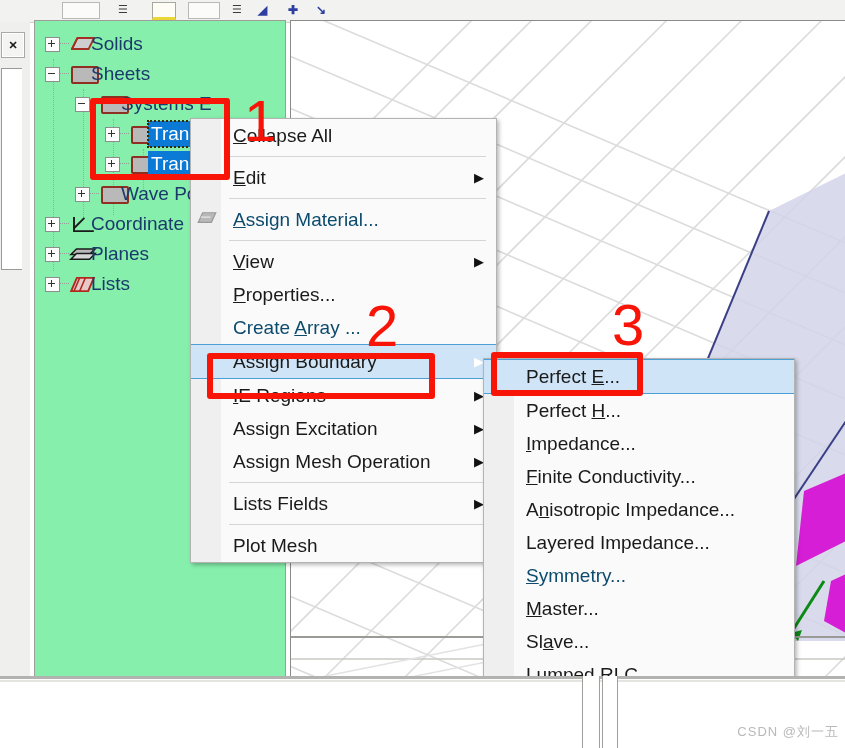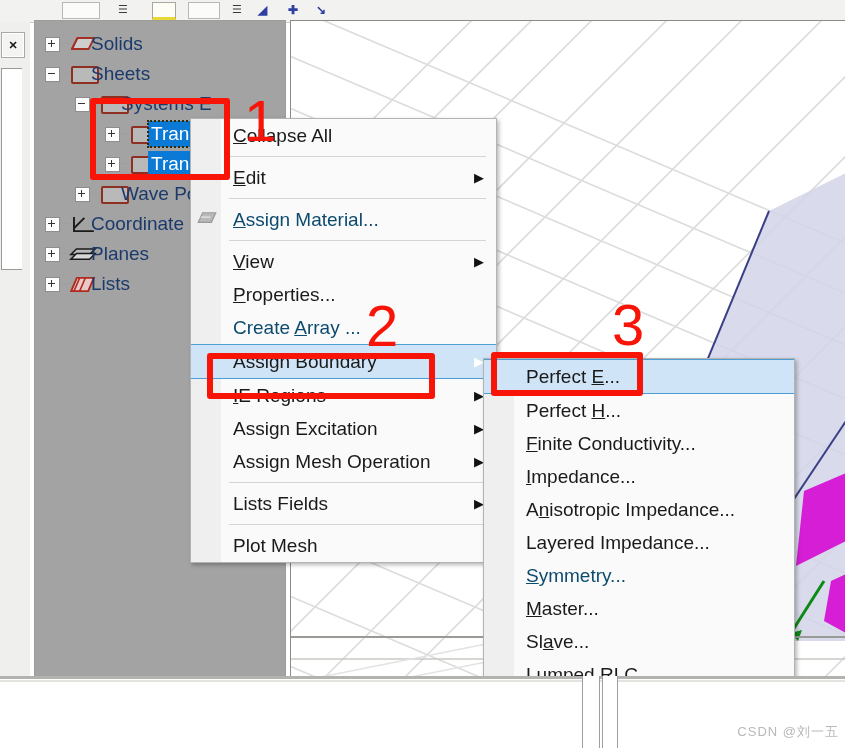--- a/index.html
+++ b/index.html
@@ -20,21 +20,21 @@
   
   .frame-left{position:absolute;left:0;top:22px;width:30px;height:654px;background:#efefed;}
   .closebox{position:absolute;left:1px;top:10px;width:22px;height:24px;background:#f4f4f2;border:1px solid #a9a9a5;
             box-shadow:inset 0 0 0 1px #ffffff;}
   .closebox span{display:block;text-align:center;font:bold 11px "Liberation Sans",sans-serif;color:#1a1a1a;line-height:24px;}
   .stub{position:absolute;left:1px;top:46px;width:20px;height:200px;background:#ffffff;border:1px solid #9a9a96;border-right:none;}
 
   
   .treepanel{position:absolute;left:34px;top:20px;width:250px;height:655px;background:#ffffff;
              border:1px solid #9d9d99;box-shadow:inset 1px 1px 0 #ffffff;}
-  .treepanel-inner{position:absolute;left:0;top:0;right:0;bottom:0;overflow:hidden;background:#a3a3a3;}
+  .treepanel-inner{position:absolute;left:0;top:0;right:0;bottom:0;overflow:hidden;background:#86efac;}
 
   .tnode{position:absolute;height:30px;white-space:nowrap;}
   .tlabel{position:absolute;left:46px;top:2px;font-size:19px;color:#1b3a6b;font-family:"Liberation Sans",sans-serif;line-height:26px;}
   .tlabel.sel{color:#ffffff;background:#0b7ad6;padding:0 3px;left:43px;}
   .tlabel.sel.focus{outline:2px dotted #3a2a00;outline-offset:-1px;}
 
   .tbox{position:absolute;left:0;top:8px;width:13px;height:13px;border:1px solid #8d8d8d;background:#fdfdfd;}
   .tbox:before{content:"";position:absolute;left:2px;top:5px;width:7px;height:1px;background:#333;}
   .tbox.plus:after{content:"";position:absolute;left:5px;top:2px;width:1px;height:7px;background:#333;}
   .tdash{position:absolute;left:15px;top:14px;width:9px;border-top:1px dotted #9a9a9a;}
@@ -331,24 +331,24 @@
   <div class="menu" id="menu2">
     <div class="gutter"></div>
 
     <div class="mi hl">
       <span class="txt">Perfect <u>E</u>...</span>
     </div>
     <div class="mi">
       <span class="txt">Perfect <u>H</u>...</span>
     </div>
     <div class="mi">
+      <span class="txt"><u>I</u>mpedance...</span>
+    </div>
+    <div class="mi">
       <span class="txt"><u>F</u>inite Conductivity...</span>
-    </div>
-    <div class="mi">
-      <span class="txt"><u>I</u>mpedance...</span>
     </div>
     <div class="mi">
       <span class="txt">A<u>n</u>isotropic Impedance...</span>
     </div>
     <div class="mi">
       <span class="txt">Layered Impedance...</span>
     </div>
     <div class="mi disabled">
       <span class="txt"><u>S</u>ymmetry...</span>
     </div>

